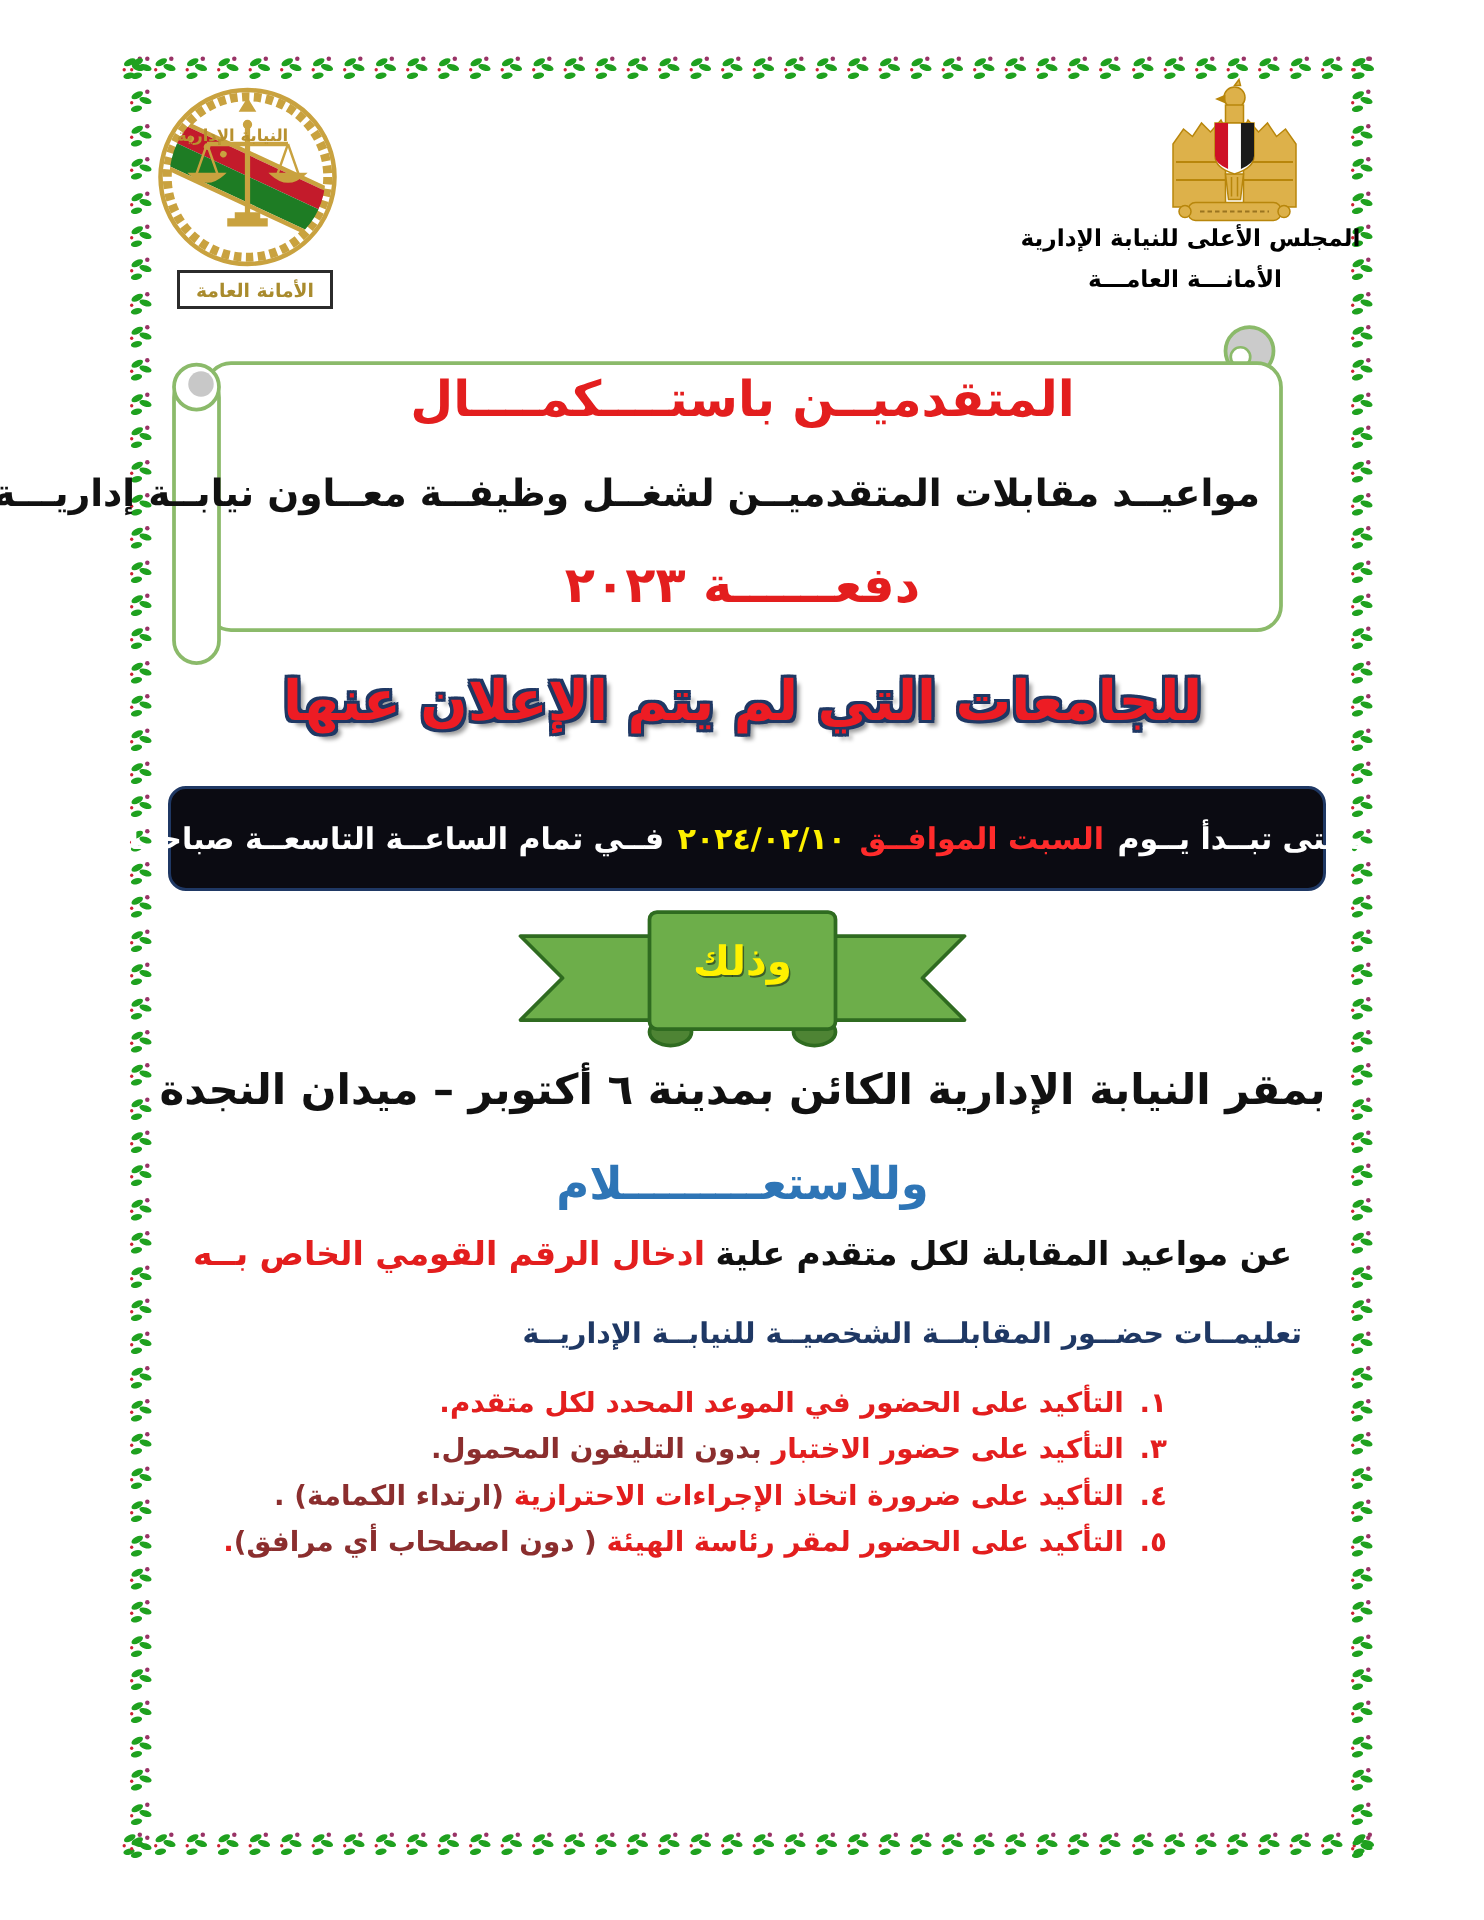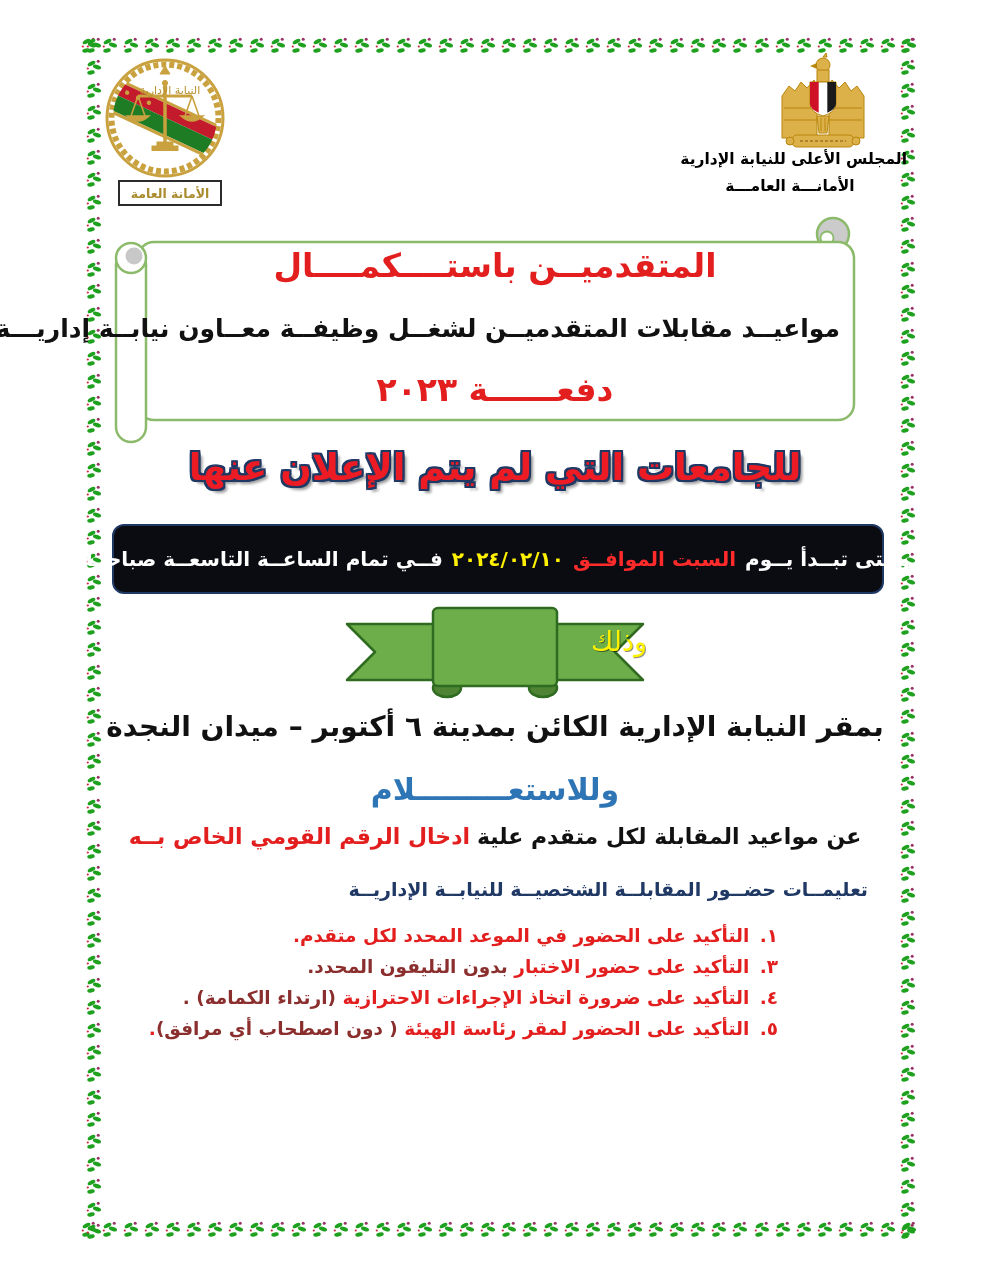--- a/index.html
+++ b/index.html
@@ -11,22 +11,22 @@
   .frame{position:absolute;display:flex;overflow:hidden;}
   .frame.h{flex-direction:row;justify-content:space-between;align-items:center;}
   .frame.v{flex-direction:column;justify-content:space-between;align-items:center;}
   .frame-top{left:80px;top:34px;width:838px;height:24px;}
   .frame-bottom{left:80px;top:1218px;width:838px;height:24px;}
   .frame-left{left:82px;top:36px;width:24px;height:1206px;}
   .frame-right{left:896px;top:36px;width:24px;height:1206px;}
   
   .seal-svg{position:absolute;left:94px;top:56px;width:142px;height:124px;}
   .seal-title{
-    position:absolute;left:118px;top:84px;width:104px;text-align:center;
-    font-size:11px;font-weight:400;color:#B8912F;white-space:nowrap;
+    position:absolute;left:118px;top:84px;width:104px;
+    font-size:11px;font-weight:700;color:#B8912F;white-space:nowrap;
   }
   .seal-box{
     position:absolute;left:118px;top:180px;width:100px;height:22px;
     border:2px solid #2b2b2b;box-shadow:0 0 0 1px #fff inset;
     display:flex;align-items:center;justify-content:center;
     font-size:12.5px;font-weight:700;color:#A98B2D;white-space:nowrap;
   }
   
   .emblem-svg{position:absolute;left:770px;top:50px;width:106px;height:102px;}
   .emblem-text{position:absolute;left:673px;top:150px;width:234px;text-align:center;direction:rtl;}
@@ -52,22 +52,22 @@
     background:var(--c-bar-bg);border:2px solid var(--c-bar-border);border-radius:12px;
     display:flex;align-items:center;justify-content:center;gap:9px;direction:rtl;
     font-size:20px;font-weight:700;white-space:nowrap;
   }
   .seg-white{color:#ffffff;}
   .seg-barred{color:#FF2B2B;}
   .seg-yellow{color:var(--c-yellow);}
   
   .ribbon-wrap{position:absolute;left:343px;top:600px;width:304px;height:104px;}
   .ribbon-label{
-    position:absolute;left:0;top:26px;width:100%;text-align:right;
-    font-size:27px;font-weight:400;color:var(--c-yellow);
+    position:absolute;left:0;top:26px;width:100%;text-align:center;
+    font-size:27px;font-weight:700;color:var(--c-yellow);
     text-shadow:1px 1px 0 rgba(0,0,0,.45);
   }
   
   .venue{
     position:absolute;left:95px;top:710px;width:800px;text-align:center;direction:rtl;
     font-size:28px;font-weight:700;color:var(--c-black-text);white-space:nowrap;
   }
   .inquiry-title{
     position:absolute;left:95px;top:772px;width:800px;text-align:center;direction:rtl;
     font-size:30px;font-weight:700;color:var(--c-blue);white-space:nowrap;
@@ -1519,18 +1519,18 @@
   <div class="venue">بمقر النيابة الإدارية الكائن بمدينة ٦ أكتوبر – ميدان النجدة</div>
   <div class="inquiry-title">وللاستعـــــــــلام</div>
   <div class="inquiry-line">
     <span class="inq-black">عن مواعيد المقابلة لكل متقدم علية</span>
     <span class="inq-red">ادخال الرقم القومي الخاص بــه</span>
   </div>
 
   <div class="inst-heading">تعليمــات حضــور المقابلــة الشخصيــة للنيابــة الإداريــة</div>
   <div class="inst-list">
       <div class="inst-item" dir="rtl"><span class="inst-num">١.</span><span class="seg-red"> التأكيد على الحضور في الموعد المحدد لكل متقدم.</span></div>
-      <div class="inst-item" dir="rtl"><span class="inst-num">٣.</span><span class="seg-red"> التأكيد على حضور الاختبار </span><span class="seg-dark">بدون التليفون المحدد.</span></div>
+      <div class="inst-item" dir="rtl"><span class="inst-num">٣.</span><span class="seg-red"> التأكيد على حضور الاختبار </span><span class="seg-dark">بدون التليفون المحمول.</span></div>
       <div class="inst-item" dir="rtl"><span class="inst-num">٤.</span><span class="seg-red"> التأكيد على ضرورة اتخاذ الإجراءات الاحترازية </span><span class="seg-dark">(ارتداء الكمامة) .</span></div>
       <div class="inst-item" dir="rtl"><span class="inst-num">٥.</span><span class="seg-red"> التأكيد على الحضور لمقر رئاسة الهيئة </span><span class="seg-dark">( دون اصطحاب أي مرافق)</span><span class="seg-red">.</span></div>
     </div>
 
 </div>
 
 </body></html>

